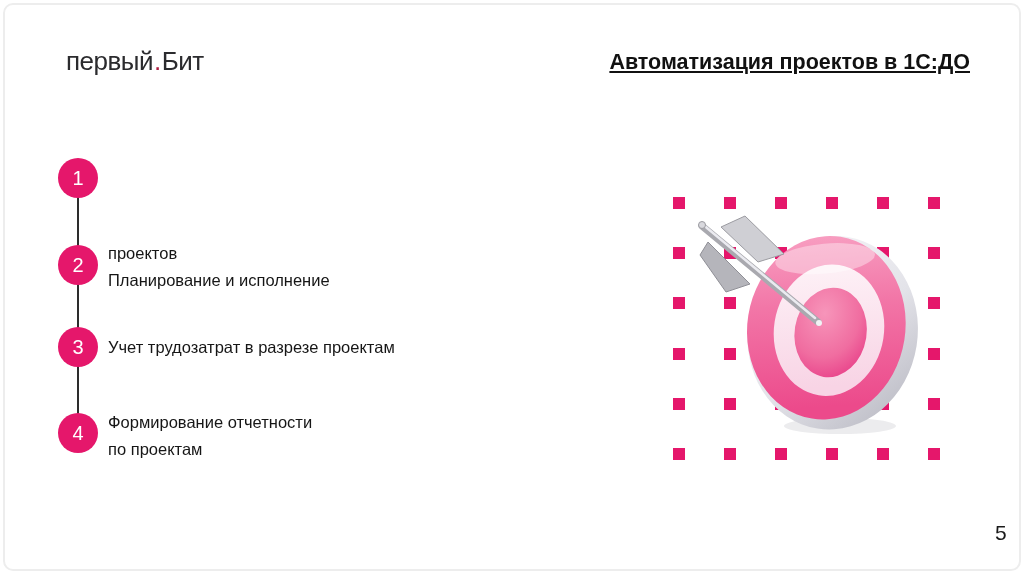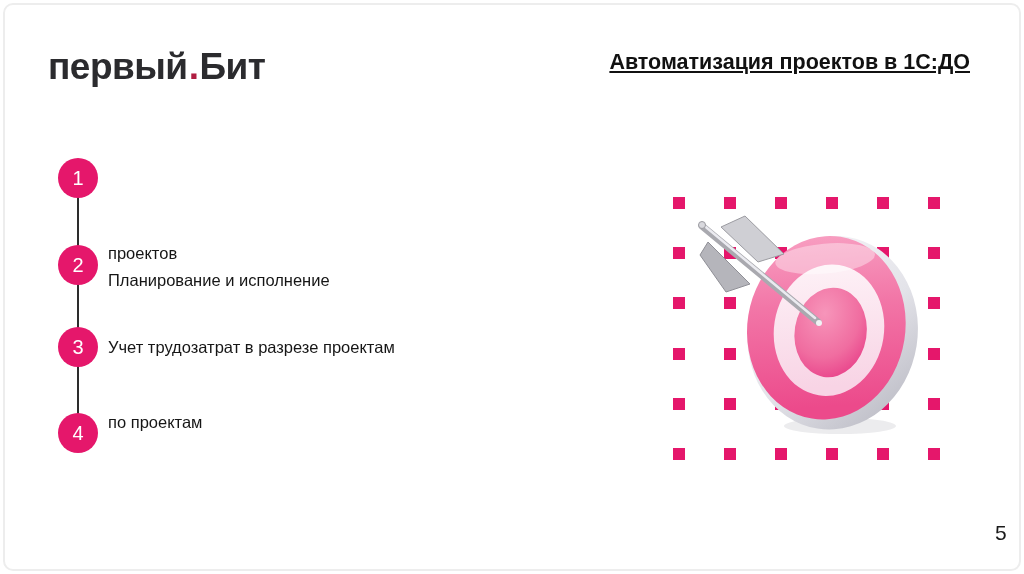--- a/index.html
+++ b/index.html
@@ -6,21 +6,21 @@
   .slide{
     position:relative;width:1024px;height:574px;background:#ffffff;overflow:hidden;
     font-family:"Liberation Sans", sans-serif;color:#1a1a1a;
   }
   .frame{
     position:absolute;left:3px;top:3px;right:3px;bottom:3px;
     border:2px solid #ededed;border-radius:10px;pointer-events:none;
   }
   
   .logo{
-    position:absolute;left:48px;top:46px;font-size:37px;font-weight:700;
+    position:absolute;left:66px;top:46px;font-size:26px;font-weight:400;
     letter-spacing:-0.5px;color:#2b2b2e;white-space:nowrap;
   }
   .logo .logo-dot{color:#b01d41;padding:0 1px;}
   .title{
     position:absolute;top:50px;right:54px;font-size:21.5px;font-weight:700;
     color:#111;white-space:nowrap;text-decoration:underline;
   }
   
   .connector{
     position:absolute;left:77px;top:178px;width:2px;height:255px;background:#2d2d2d;z-index:0;
@@ -61,20 +61,21 @@
     <div>Планирование и исполнение</div>
   </div>
 
   <div class="step-circle" style="top:327px">3</div>
   <div class="step-text" style="top:334px">
     <div>Учет трудозатрат в разрезе проектам</div>
   </div>
 
   <div class="step-circle" style="top:413px">4</div>
   <div class="step-text" style="top:409px">
+    <div>Формирование отчетности</div>
     <div>по проектам</div>
   </div>
 
   <div class="dot-grid">
       <div class="sq" style="left: 0px; top: 0px;"></div>
       <div class="sq" style="left: 51px; top: 0px;"></div>
       <div class="sq" style="left: 102px; top: 0px;"></div>
       <div class="sq" style="left: 153px; top: 0px;"></div>
       <div class="sq" style="left: 204px; top: 0px;"></div>
       <div class="sq" style="left: 255px; top: 0px;"></div>

